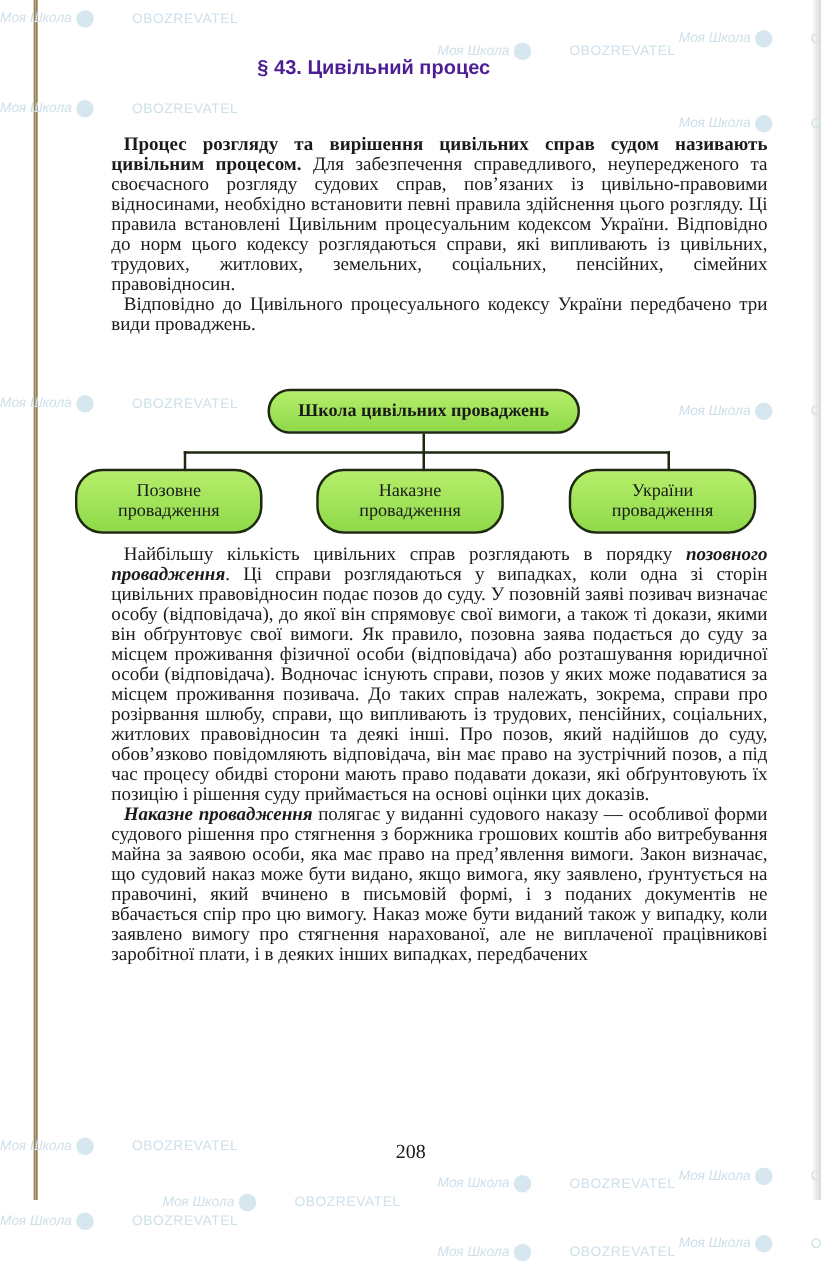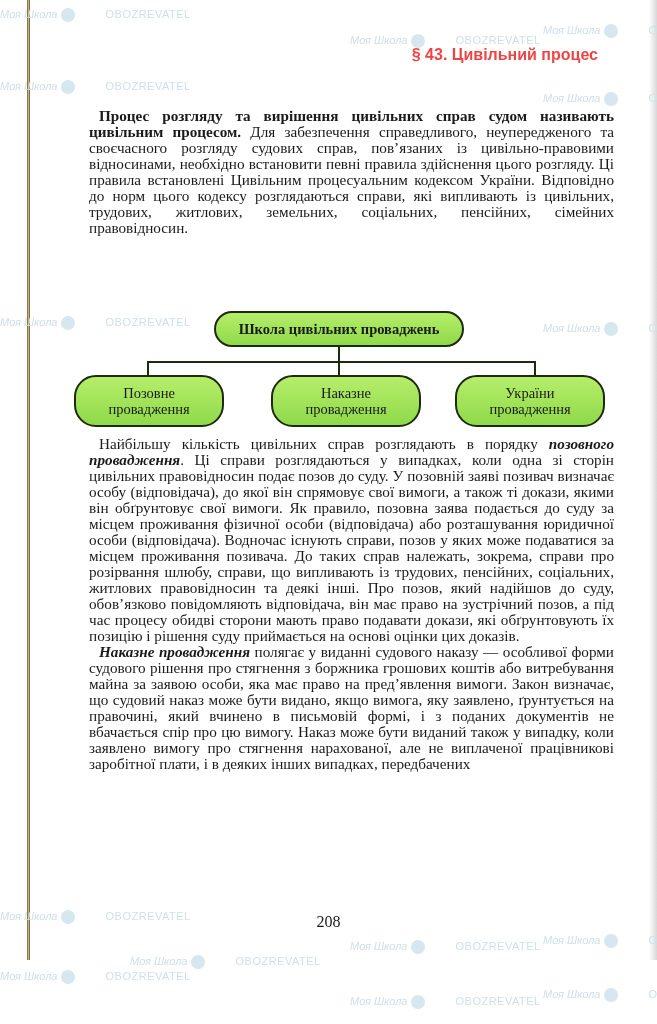--- a/index.html
+++ b/index.html
@@ -8,22 +8,22 @@
   .page { position:absolute; left:0; top:0; width:657px; height:1024px; }
   .page-border-left { position:absolute; left:27px; top:0; width:3px; height:960px;
          background:linear-gradient(to right,#6b5a3a,#c9b27a,#5a4a30); }
   .page-shadow-right { position:absolute; right:0; top:0; width:8px; height:960px;
          background:linear-gradient(to right,#ffffff,#d8d8d8); }
   .wm { position:absolute; font-family:"Liberation Sans", sans-serif; font-size:11px; color:#cfe0ea;
         font-style:italic; white-space:nowrap; pointer-events:none; }
   .wm .logo { display:inline-block; width:14px; height:14px; border-radius:50%; background:#d6e7f0;
         vertical-align:middle; margin:0 3px; }
   .wm .brand { font-style:normal; letter-spacing:0.5px;padding-left:28px; }
-  .title { position:absolute; left:0; width:598px; top:46px; text-align:right;
-           font-family:"Liberation Sans", sans-serif; font-weight:bold; font-size:16px; color:#ef4444; }
+  .title { position:absolute; left:0; width:598px; top:46px; text-align:center;
+           font-family:"Liberation Sans", sans-serif; font-weight:bold; font-size:16px; color:#4c1d95; }
   .subtitle { position:absolute; left:94px; top:86px; font-weight:bold; font-size:15.5px; }
   .text { position:absolute; left:89px; width:525px; font-size:15.2px; line-height:16px;
           text-align:justify; }
   .text p { margin:0; text-indent:10px; }
   .text b { font-weight:bold; }
   .text i.term { font-weight:bold; font-style:italic; }
   .diagram { position:absolute; left:60px; top:305px; width:560px; height:125px; }
   .pill { position:absolute; background:linear-gradient(to bottom,#b6ee6a,#8fd94a);
           border:2px solid #1d2a10; border-radius:22px; text-align:center;
           font-size:14.5px; line-height:16px; color:#1a1a1a; display:flex; align-items:center;
@@ -52,36 +52,37 @@
   <div class="wm" style="left:350px;top:940px"><span>Моя Школа</span><span class="logo"></span><span class="brand">OBOZREVATEL</span></div>
   <div class="wm" style="left:130px;top:955px"><span>Моя Школа</span><span class="logo"></span><span class="brand">OBOZREVATEL</span></div>
   <div class="wm" style="left:0;top:970px"><span>Моя Школа</span><span class="logo"></span><span class="brand">OBOZREVATEL</span></div>
   <div class="wm" style="left:543px;top:988px"><span>Моя Школа</span><span class="logo"></span><span class="brand">OBOZREVATEL</span></div>
   <div class="wm" style="left:350px;top:995px"><span>Моя Школа</span><span class="logo"></span><span class="brand">OBOZREVATEL</span></div>
 
   <div class="title">§ 43. Цивільний процес</div>
 
   <div class="text" style="top:108px">
     <p><b>Процес розгляду та вирішення цивільних справ судом називають цивільним процесом.</b><span> Для забезпечення справедливого, неупередженого та своєчасного розгляду судових справ, пов’язаних із цивільно-правовими відносинами, необхідно встановити певні правила здійснення цього розгляду. Ці правила встановлені Цивільним процесуальним кодексом України. Відповідно до норм цього кодексу розглядаються справи, які випливають із цивільних, трудових, житлових, земельних, соціальних, пенсійних, сімейних правовідносин.</span></p>
+    <p>Відповідно до Цивільного процесуального кодексу України передбачено три види проваджень.</p>
   </div>
 
   <div class="diagram">
     <div class="pill top">Школа цивільних проваджень</div>
     <div class="line" style="left:278px;top:42px;width:2px;height:15px"></div>
     <div class="line" style="left:87px;top:56px;width:389px;height:2px"></div>
     <div class="line" style="left:87px;top:56px;width:2px;height:16px"></div>
     <div class="line" style="left:278px;top:56px;width:2px;height:16px"></div>
     <div class="line" style="left:474px;top:56px;width:2px;height:16px"></div>
-    <div class="pill child" style="left:14px">
+    <div class="pill child" style="left:0">
       <div>
           <div>Позовне</div>
           <div>провадження</div>
         </div>
     </div>
-    <div class="pill child" style="left:211px">
+    <div class="pill child" style="left:193px">
       <div>
           <div>Наказне</div>
           <div>провадження</div>
         </div>
     </div>
     <div class="pill child" style="left:395px">
       <div>
           <div>України</div>
           <div>провадження</div>
         </div>

